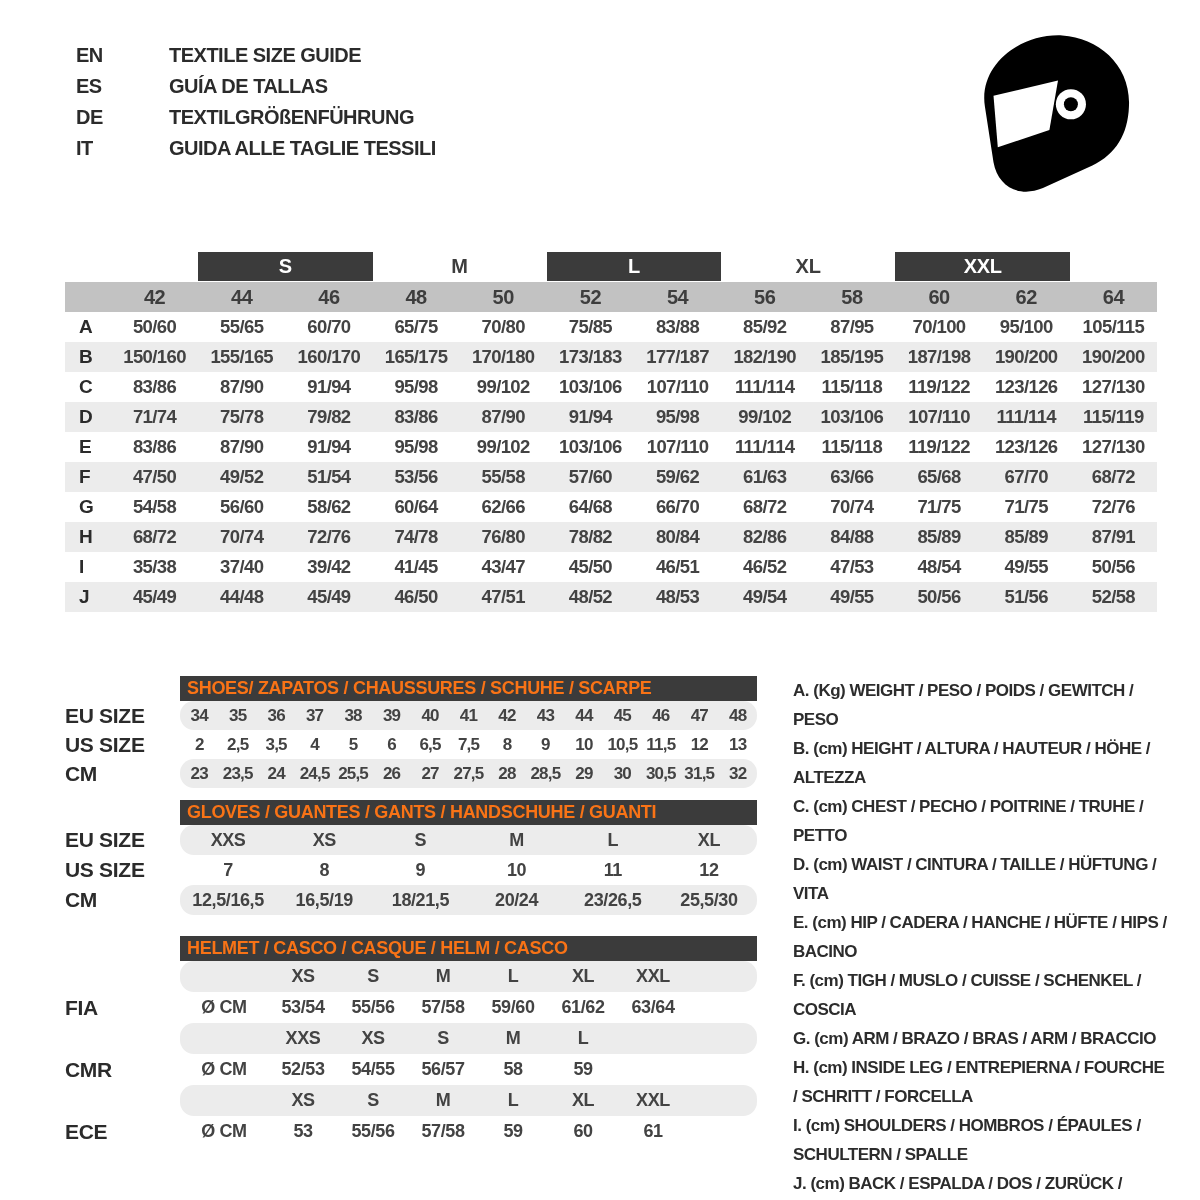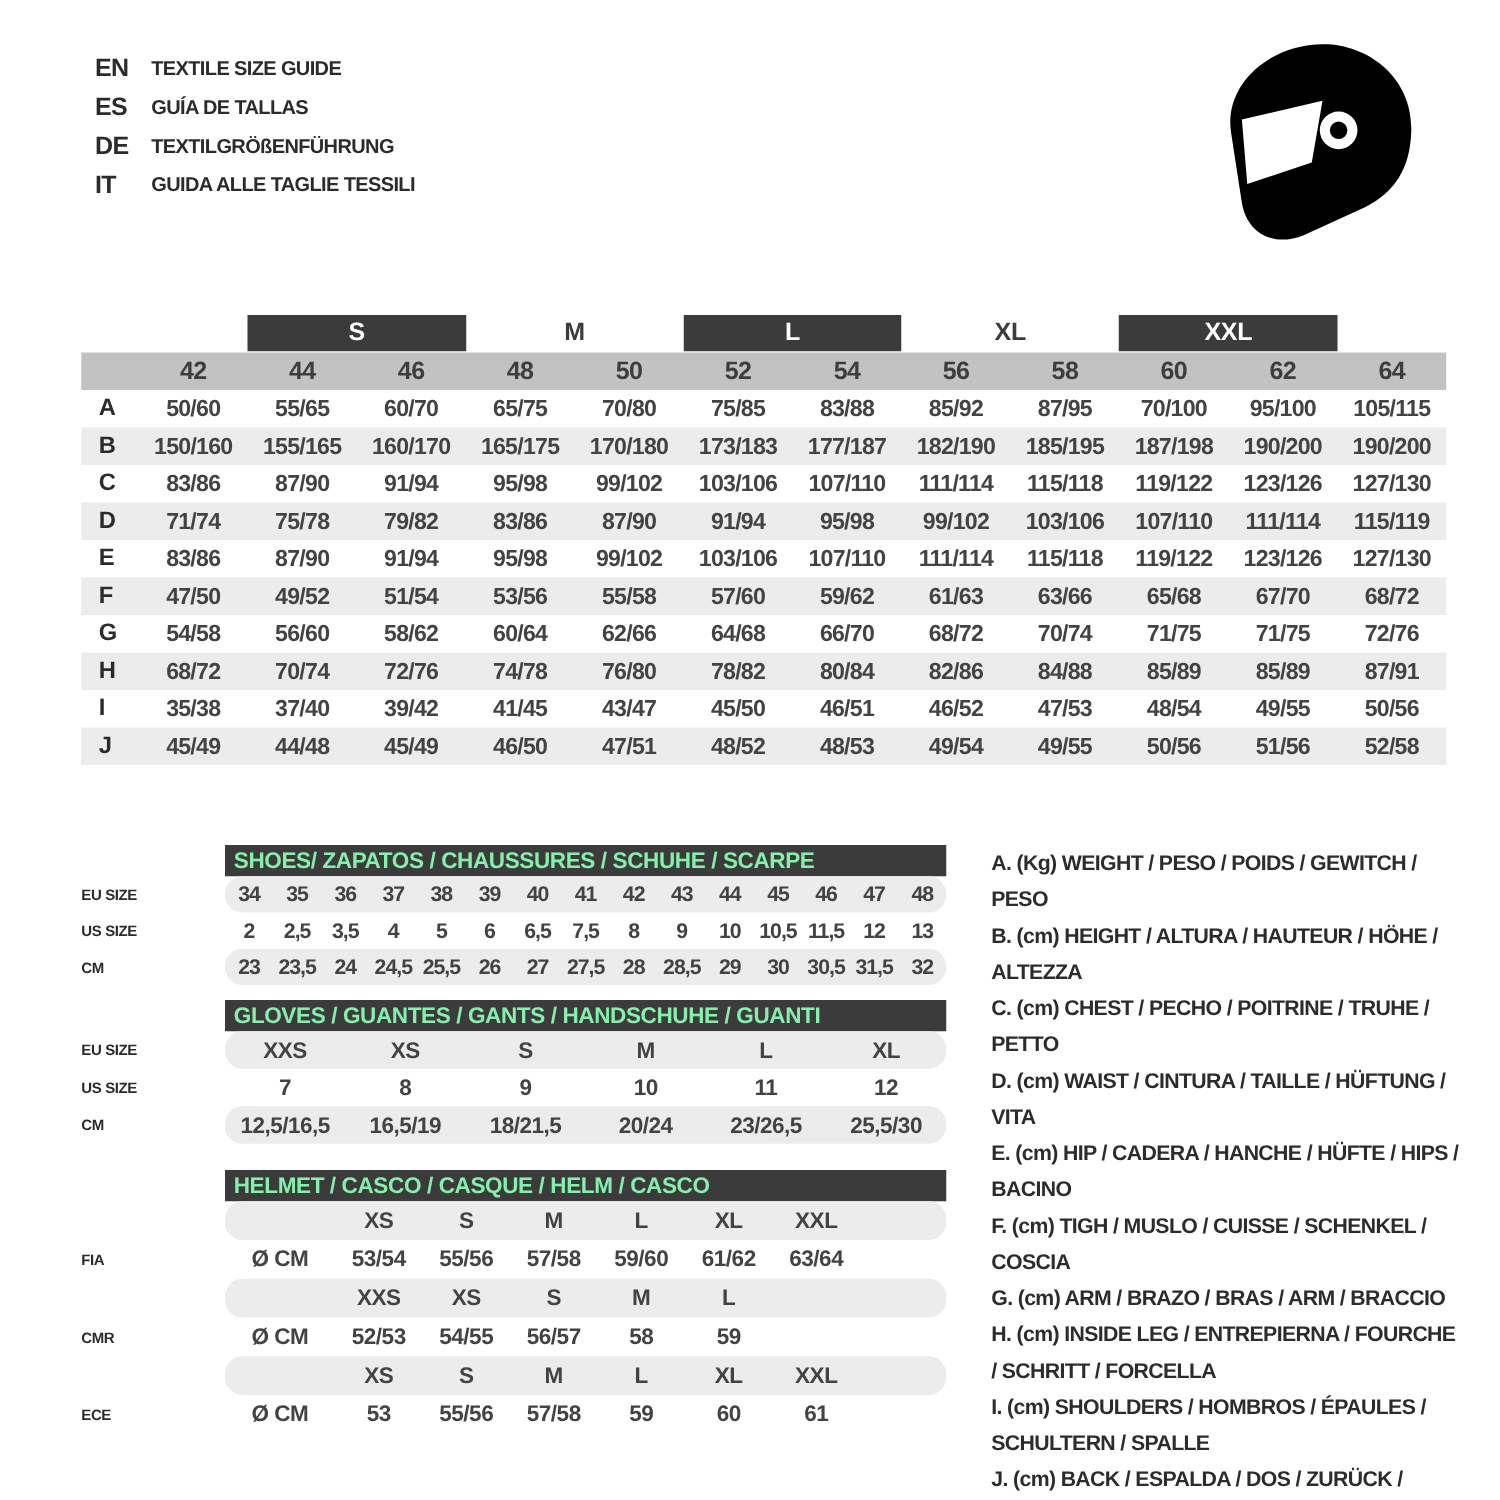--- a/index.html
+++ b/index.html
@@ -10,44 +10,44 @@
     --lbl:#2b2b2b;
   }
   html,body{margin:0;padding:0;background:#fff;}
   body{font-family:"Liberation Sans", sans-serif;font-weight:bold;-webkit-font-smoothing:antialiased;}
   .page{position:relative;width:1200px;height:1200px;background:#ffffff;overflow:hidden;}
 
   
   .langs{position:absolute;left:76px;top:40px;}
   .lang-row{display:flex;height:31px;align-items:center;}
   .lang-code{width:45px;font-size:20px;color:var(--lbl);letter-spacing:-0.5px;}
-  .lang-title{font-size:16px;color:var(--lbl);letter-spacing:-0.5px;white-space:nowrap;}
+  .lang-title{font-size:20px;color:var(--lbl);letter-spacing:-0.5px;white-space:nowrap;margin-left:48px;}
 
   
   .helmet-icon{position:absolute;left:972px;top:24px;width:172px;height:182px;}
 
   
   .main{position:absolute;left:65px;top:252px;width:1092px;}
   .mrow{display:grid;grid-template-columns:46px repeat(12,1fr);height:30px;align-items:center;text-align:center;}
   .mrow.header{height:29px;margin-bottom:1px;}
   .hcell{height:29px;display:flex;align-items:center;justify-content:center;font-size:20px;}
   .grp-box{background:var(--dark);color:#fff;letter-spacing:-0.3px;}
   .grp-plain{color:#3d3d3d;}
   .band-row{background:var(--band);}
   .size-cell{font-size:20px;color:#3d3d3d;letter-spacing:-0.5px;}
   .letter-cell{text-align:left;padding-left:14px;font-size:19px;color:var(--lbl);}
   .val-cell{font-size:18.5px;color:var(--txt);letter-spacing:-0.6px;white-space:nowrap;}
   .stripe-row{background:var(--stripe);}
 
   
   .lower{position:absolute;left:65px;top:676px;width:692px;}
   .sec{margin-bottom:12px;}
-  .sec-head{margin-left:115px;height:25px;background:var(--dark);color:#86efac;display:flex;align-items:center;font-size:18px;padding-left:7px;letter-spacing:-0.3px;white-space:nowrap;}
+  .sec-head{margin-left:115px;height:25px;background:var(--dark);color:#f97316;display:flex;align-items:center;font-size:18px;padding-left:7px;letter-spacing:-0.3px;white-space:nowrap;}
   .srow{display:flex;align-items:stretch;}
-  .rlabel{width:115px;display:flex;align-items:center;font-size:12px;color:var(--lbl);letter-spacing:-0.3px;}
+  .rlabel{width:115px;display:flex;align-items:center;font-size:21px;color:var(--lbl);letter-spacing:-0.3px;}
   .rvals{flex:1;display:grid;align-items:center;text-align:center;color:var(--txt);}
   .striped .rvals{background:var(--stripe);border-radius:14px;}
   .sec.shoes .srow{height:29px;}
   .sec.shoes .rvals{grid-template-columns:repeat(15,1fr);font-size:17px;letter-spacing:-0.8px;}
   .sec.gloves .srow{height:30px;}
   .sec.gloves .rvals{grid-template-columns:repeat(6,1fr);font-size:18px;letter-spacing:-0.4px;}
   .sec.helm{margin-top:21px;}
   .sec.helm .srow{height:31px;}
   .sec.helm .rvals{grid-template-columns:88px repeat(6,70px) 1fr;font-size:18px;letter-spacing:-0.4px;}
   .rvals .cell{white-space:nowrap;}

